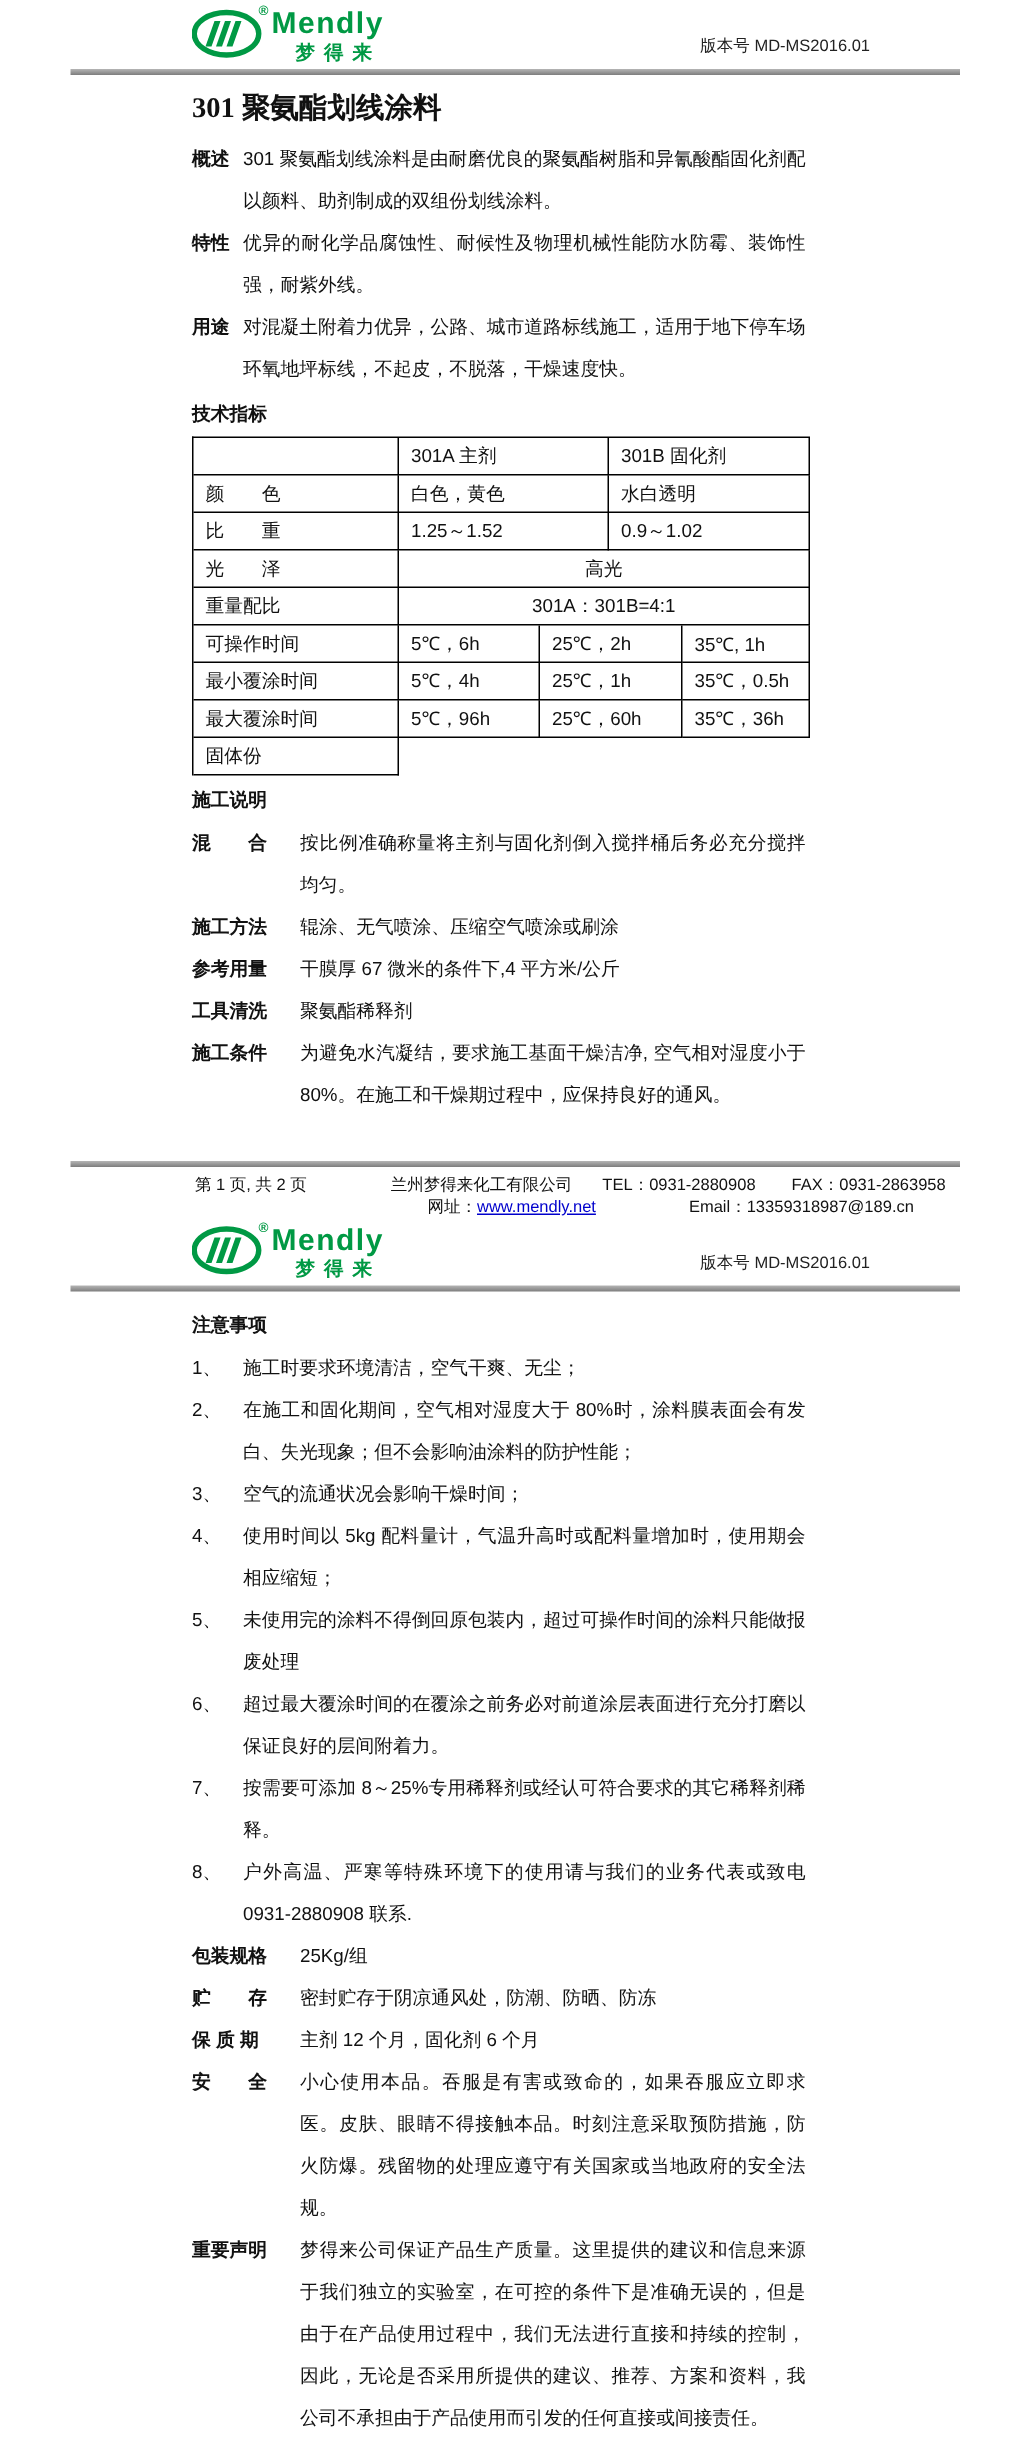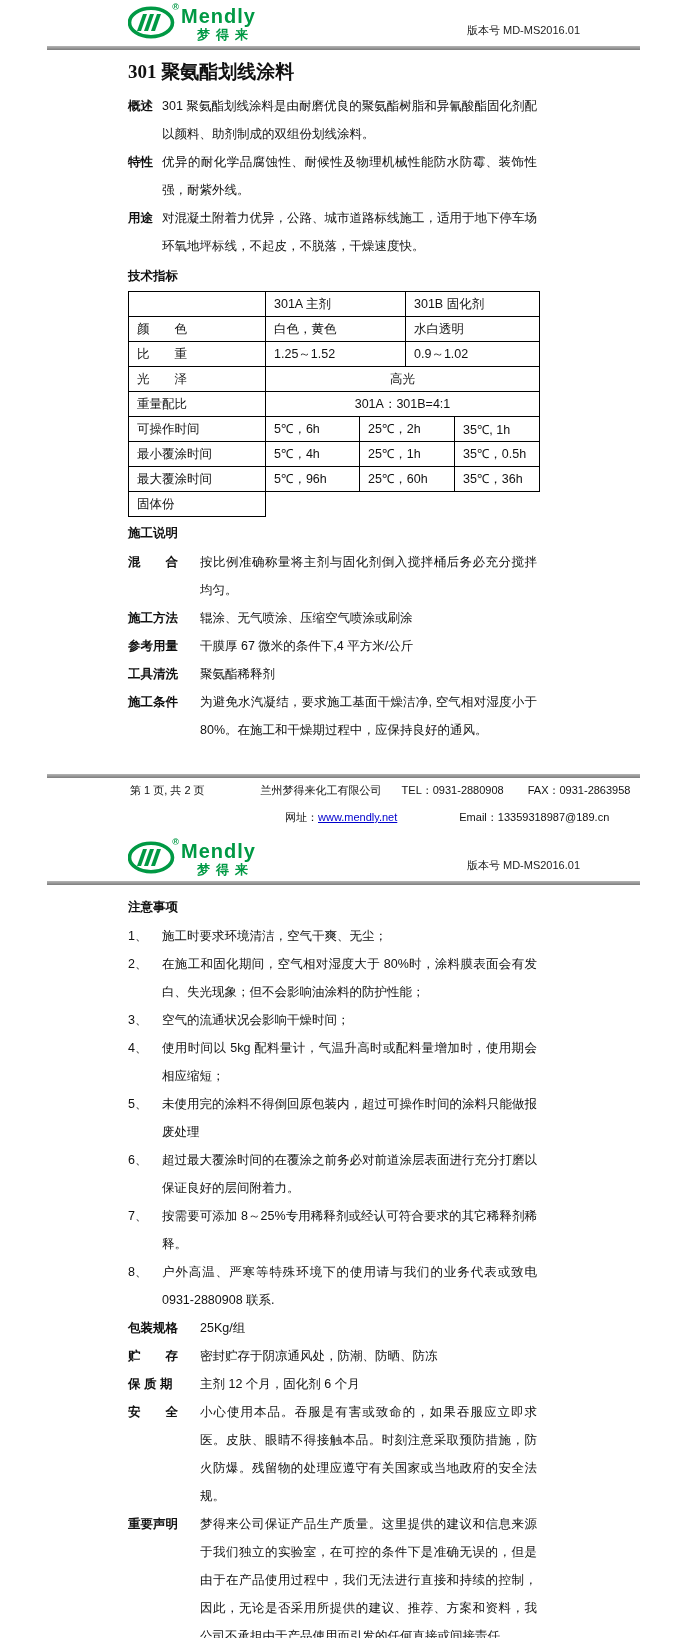--- a/index.html
+++ b/index.html
@@ -33,21 +33,21 @@
   .tc.lab{width:137px;}
   .tc.c2a{width:140px;}
   .tc.c2b{width:134px;}
   .tc.c3a{width:94px;}
   .tc.c3b{width:95px;}
   .tc.c3c{width:85px;}
   .tc.merge{width:274px;}
   .tc.center{justify-content:center;}
   
   .pfooter{margin-top:30px;}
-  .fline{display:flex;font-size:11px;line-height:15px;margin:12px 47px;white-space:nowrap;text-align:right;}
+  .fline{display:flex;font-size:11px;line-height:15px;margin:0 47px;white-space:nowrap;text-align:right;}
   .fline.first{margin-top:5px;}
   .f-page{margin-left:83px;}
   .f-company{margin-left:56px;}
   .f-tel{margin-left:20px;}
   .f-fax{margin-left:24px;}
   .f-web{margin-left:238px;}
   .f-email{margin-left:62px;}
   .link{color:#0000cc;text-decoration:underline;cursor:pointer;}
   .p2-header{padding-top:4px;}
 </style>

